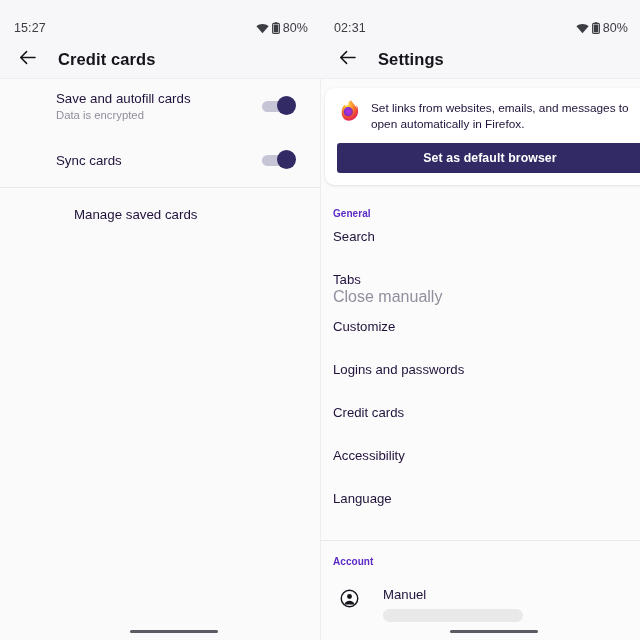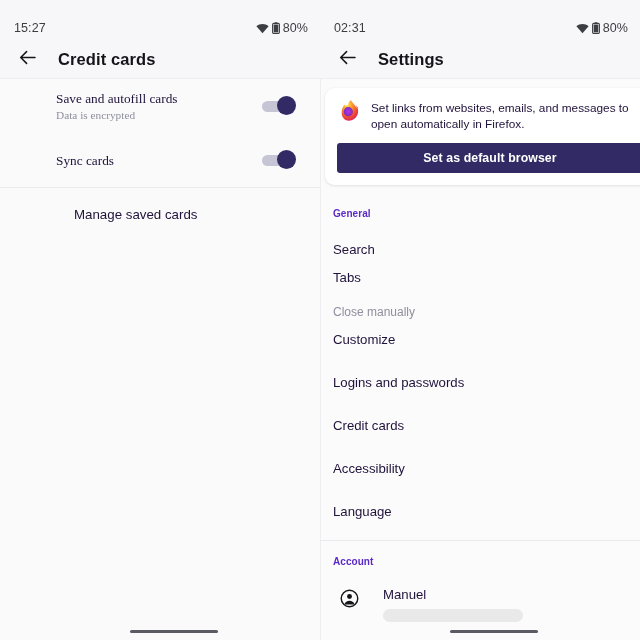--- a/index.html
+++ b/index.html
@@ -101,21 +101,20 @@
     padding: 0 18px 0 56px;
     box-sizing: border-box;
     height: 54px;
   }
   .pref-row.with-sub { height: 54px; }
   .pref-texts {
     display: flex;
     flex-direction: column;
     flex: 1 1 auto;
     min-width: 0;
-    font-family: Liberation Serif, serif;
   }
   .pref-title {
     font-size: 13.3px;
     color: #20123a;
     line-height: 17px;
     white-space: nowrap;
   }
   .pref-sub {
     font-size: 11.3px;
     color: #8f8f9d;
@@ -212,32 +211,32 @@
     display: flex;
     align-items: center;
     letter-spacing: 0.05px;
   }
   .settings-item {
     padding-left: 13px;
     box-sizing: border-box;
     height: 43px;
     display: flex;
     flex-direction: column;
-    justify-content: center;
+    justify-content: flex-start;
   }
   .settings-item .s-title {
     font-size: 13.2px;
     color: #20123a;
     line-height: 17px;
   }
   .settings-item .s-sub {
-    font-size: 12px;
+    font-size: 16px;
     color: #8f8f9d;
     line-height: 15px;
-    margin-top: 19px;
+    margin-top: 1px;
   }
   .settings-item.two-line { height: 47px; }
 
   .section-divider {
     height: 1px;
     background: #e9e9ee;
     margin-top: 7px;
   }
 
   .account-row {

